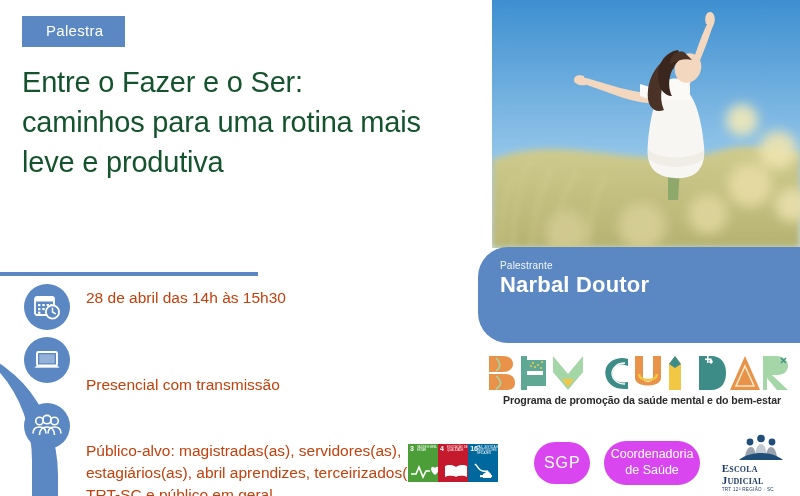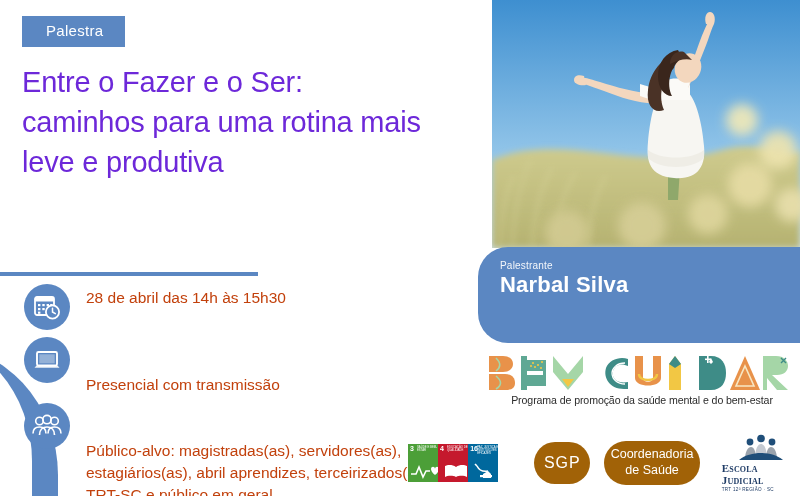--- a/index.html
+++ b/index.html
@@ -40,21 +40,21 @@
     color:#ffffff;
     font-size:15px;
     letter-spacing:.3px;
     padding:6px 22px 8px 24px;
     z-index:4;
   }
 
   #headline {
     position:absolute; left:22px; top:62px; width:400px;
     font-size:29px; line-height:1.38;
-    color:#6d28d9; font-weight:400;
+    color:#14532d; font-weight:400;
     letter-spacing:-.2px;
     z-index:4;
   }
 
   #divider {
     position:absolute; left:0; top:272px; width:258px; height:4px;
     background:#5B87C2; z-index:4;
   }
 
   #details { position:absolute; left:0; top:284px; width:470px; z-index:4; }
@@ -88,37 +88,37 @@
   #sp-role { font-size:10px; opacity:.93; letter-spacing:.2px; }
   #sp-name { font-size:22px; font-weight:bold; letter-spacing:.2px; margin:1px 0 2px; }
   #sp-title { font-size:13.5px; opacity:.95; letter-spacing:.1px; }
 
   
   #brand { position:absolute; left:487px; top:352px; width:310px; z-index:4; }
   #brand-letters { display:flex; align-items:flex-end; height:40px; }
   .bl { width:30px; height:38px; margin-right:2px; position:relative; }
   .gap { width:18px; }
   #brand-tag {
-    font-size:10.6px; font-weight:normal; color:#2b2b2b;
+    font-size:10.6px; font-weight:bold; color:#2b2b2b;
     text-align:center; margin-top:2px; letter-spacing:-.1px;
     white-space:nowrap;
   }
 
   
   #logos {
     position:absolute; left:408px; top:432px; width:392px; height:62px;
     display:flex; align-items:center; z-index:4;
   }
   #sdg { display:flex; width:106px; height:38px; }
   .sdg-tile { flex:1; position:relative; }
   .sdg-num { position:absolute; left:2px; top:1px; color:#fff; font-size:7px; font-weight:bold; }
   .sdg-lbl { position:absolute; left:9px; top:2px; color:#fff; font-size:2.8px; line-height:1.15; width:24px; }
 
   .pill {
-    border-radius:22px; background:#a16207; color:#fff;
+    border-radius:22px; background:#d946ef; color:#fff;
     display:flex; align-items:center; justify-content:center; text-align:center;
     font-size:13px; line-height:1.25;
   }
   #pill-sgp { width:66px; height:42px; margin-left:36px; font-size:16px; letter-spacing:1px; }
   #pill-coord { width:112px; height:44px; margin-left:14px; font-size:12.5px; }
 
   #ej { margin-left:22px; width:92px; }
   #ej-name { font-size:11px; color:#1F3C66; letter-spacing:.2px; font-family:"Liberation Serif", serif; font-variant:small-caps; font-weight:bold; }
   #ej-sub { font-size:4.6px; color:#1F3C66; letter-spacing:.3px; margin-top:1px; }
 </style>
@@ -253,21 +253,21 @@
         </svg>
       </span>
       <span class="detail-text tight">Público-alvo: magistradas(as), servidores(as), estagiários(as), abril aprendizes, terceirizados(as) do TRT-SC e público em geral</span>
     </div>
 
   </div>
 </div>
 
 <div id="speaker-card">
   <div id="sp-role">Palestrante</div>
-  <div id="sp-name">Narbal Silva</div>
+  <div id="sp-name">Narbal Doutor</div>
 </div>
 
 <div id="brand">
   <div id="brand-letters">
     <span class="bl">
       <svg width="30" height="38" viewBox="0 0 30 38">
         <path d="M2,2 L16,2 C23,2 26,6 26,10 C26,14 23,18 16,18 L2,18 Z" fill="#E8924A"></path>
         <path d="M2,20 L18,20 C25,20 28,24 28,29 C28,34 25,36 18,36 L2,36 Z" fill="#E8924A"></path>
         <path d="M9,4 C14,9 14,13 9,17" fill="none" stroke="#A5D6A7" stroke-width="1.6"></path>
         <path d="M9,22 C15,27 15,31 9,35" fill="none" stroke="#A5D6A7" stroke-width="1.6"></path>

